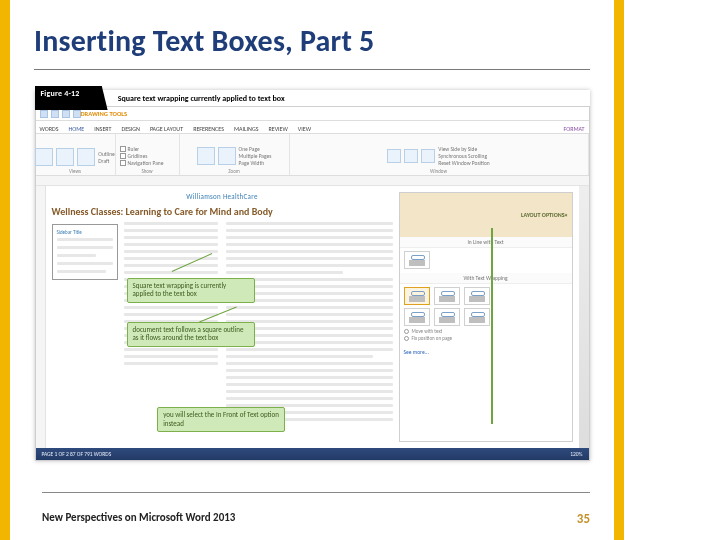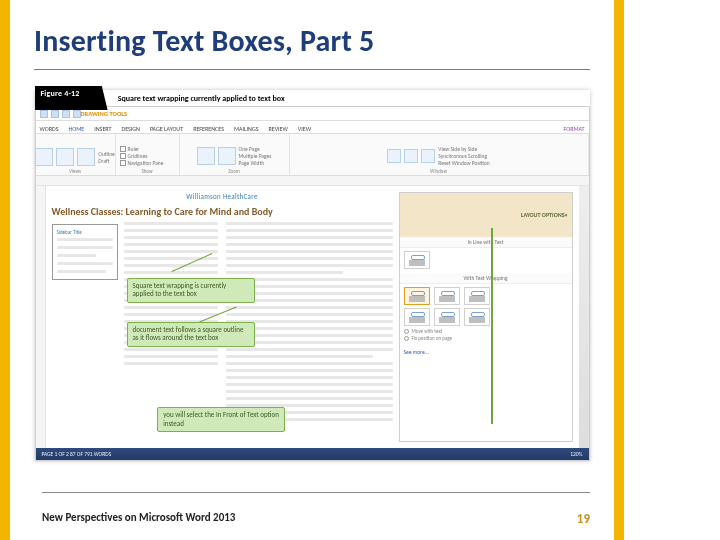--- a/index.html
+++ b/index.html
@@ -469,15 +469,15 @@
           <span>PAGE 1 OF 2   87 OF 791 WORDS</span>
           <span>120%</span>
         </div>
       </div>
 
     </div>
   </div>
 
   <div class="footer">
     <span>New Perspectives on Microsoft Word 2013</span>
-    <span class="page-num">19</span>
+    <span class="page-num">35</span>
   </div>
 </div>
 
 </body></html>

